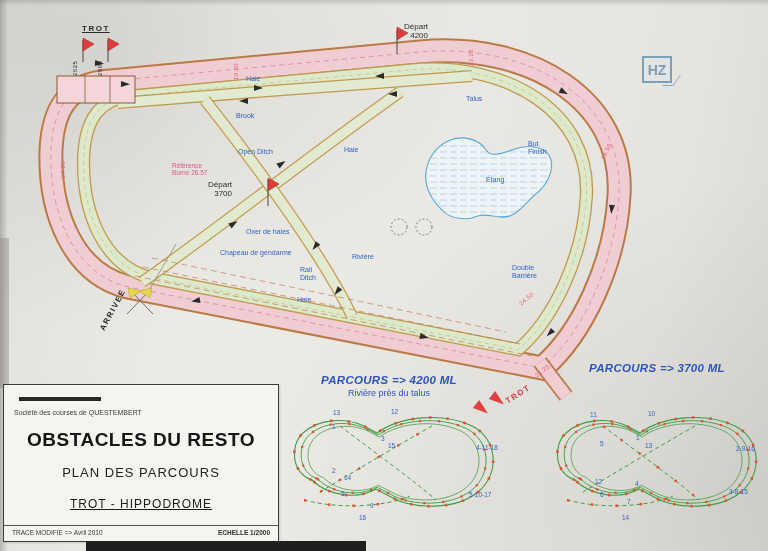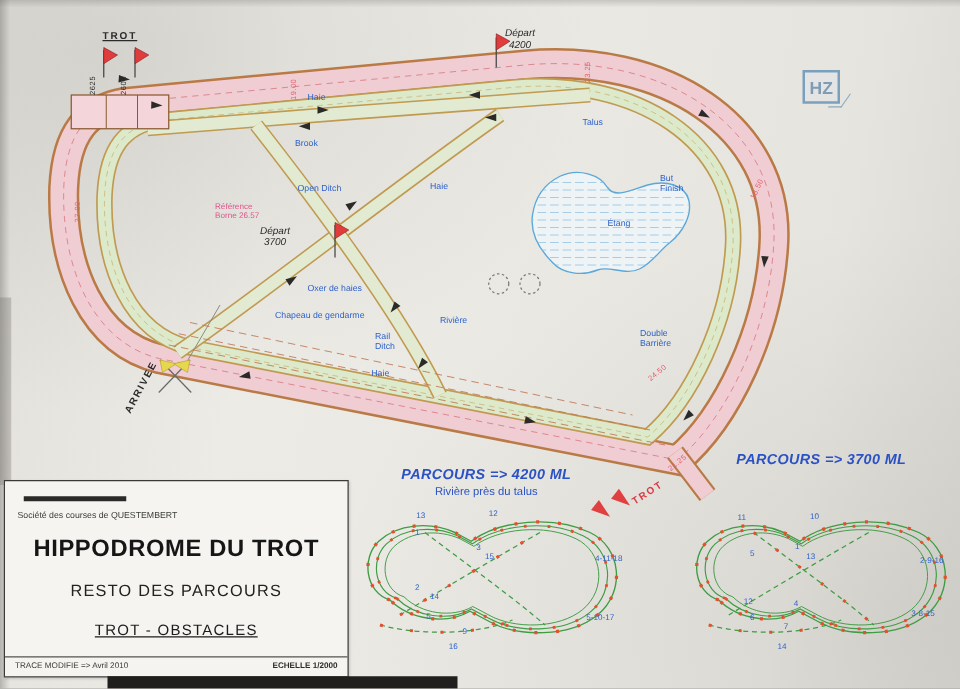--- a/index.html
+++ b/index.html
@@ -20,21 +20,21 @@
   .layer{position:absolute;left:0;top:0;width:704px;height:551px;pointer-events:none;}
   .layer span{position:absolute;transform-origin:left top;}
 
   .lbl-blue{color:#2f62c8;font-size:7px;line-height:1.12;white-space:pre-line;}
   .lbl-dark{color:#2b2b2b;font-size:8px;line-height:1.15;white-space:pre-line;}
   .lbl-red{color:#d93a44;font-size:8px;font-weight:bold;white-space:pre-line;line-height:1.15;}
   .lbl-dist{color:#e0606e;font-size:6px;letter-spacing:.4px;white-space:nowrap;}
   .lbl-mini{color:#2f62c8;font-size:6.5px;white-space:nowrap;}
   .u{text-decoration:underline;}
   .sp{letter-spacing:1.5px;font-weight:bold;}
-  .ctr{text-align:center;font-style:italic;}
+  .ctr{text-align:right;}
   .tiny{font-size:6px;letter-spacing:.5px;}
   .magenta{color:#e0558c;font-weight:normal;font-size:6.5px;}
 
   .title-block{position:absolute;left:3px;top:384px;width:274px;height:156px;
     background:#f5f4f0;border:1.3px solid #3a3a38;box-shadow:1px 1px 2px rgba(0,0,0,.15);}
   .redact-bar{position:absolute;left:15px;top:12px;width:82px;height:4px;background:#2c2a28;}
   .tb-society{position:absolute;left:10px;top:24px;font-size:7px;color:#3c3c3a;}
   .tb-title{position:absolute;left:0;top:44px;width:100%;text-align:center;
     font-size:19px;font-weight:bold;color:#161616;letter-spacing:.5px;}
   .tb-subtitle{position:absolute;left:0;top:80px;width:100%;text-align:center;
@@ -283,23 +283,23 @@
     <div class="mh-title">PARCOURS =&gt; 4200 ML</div>
     <div class="mh-sub">Rivière près du talus</div>
   </div>
   <div class="mini-head" id="head-3700">
     <div class="mh-title">PARCOURS =&gt; 3700 ML</div>
   </div>
 
   <div class="title-block">
     <div class="redact-bar"></div>
     <div class="tb-society">Société des courses de QUESTEMBERT</div>
-    <div class="tb-title">HIPPODROME DU TROT</div>
-    <div class="tb-subtitle">RESTO DES PARCOURS</div>
-    <div class="tb-discipline">TROT - OBSTACLES</div>
+    <div class="tb-title">OBSTACLES DU RESTO</div>
+    <div class="tb-subtitle">PLAN DES PARCOURS</div>
+    <div class="tb-discipline">TROT - HIPPODROME</div>
     <div class="tb-bottom-line"></div>
     <div class="tb-revision">TRACE MODIFIE  =&gt;  Avril 2010</div>
     <div class="tb-scale">ECHELLE 1/2000</div>
   </div>
 
   <div class="stamp">HZ</div>
   <div class="scan-strip"></div>
 </div>
 
 </body></html>

